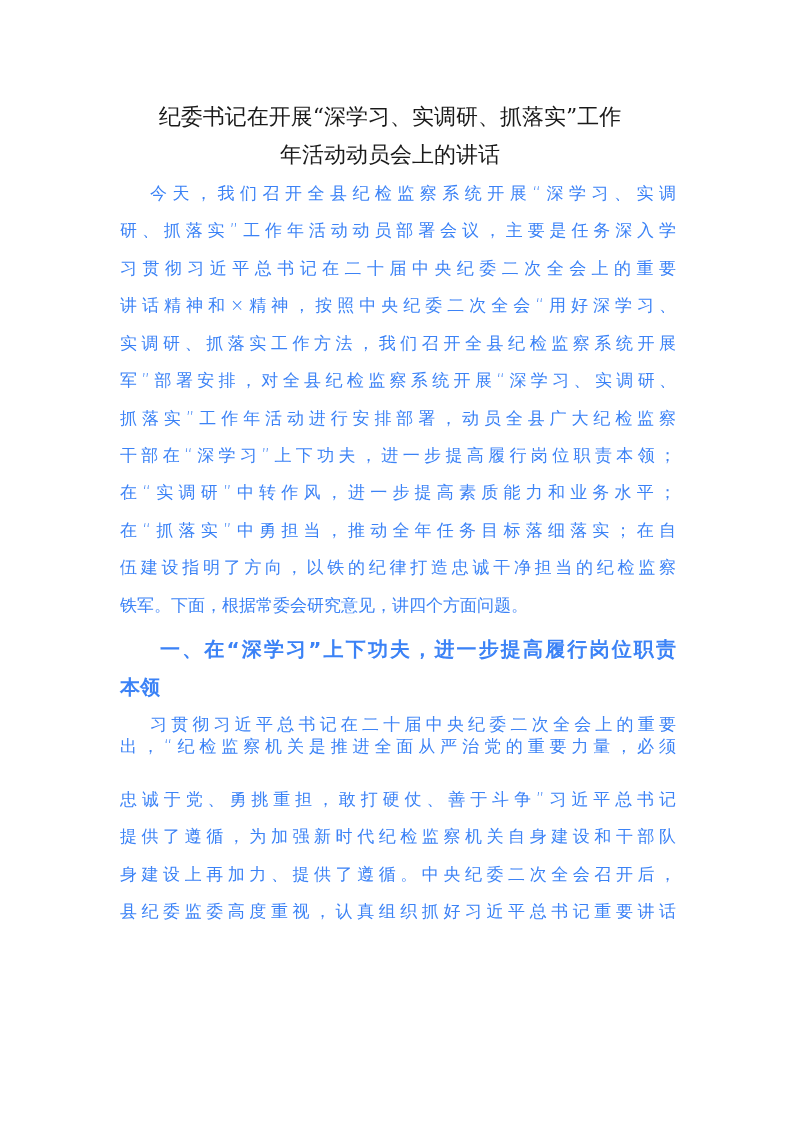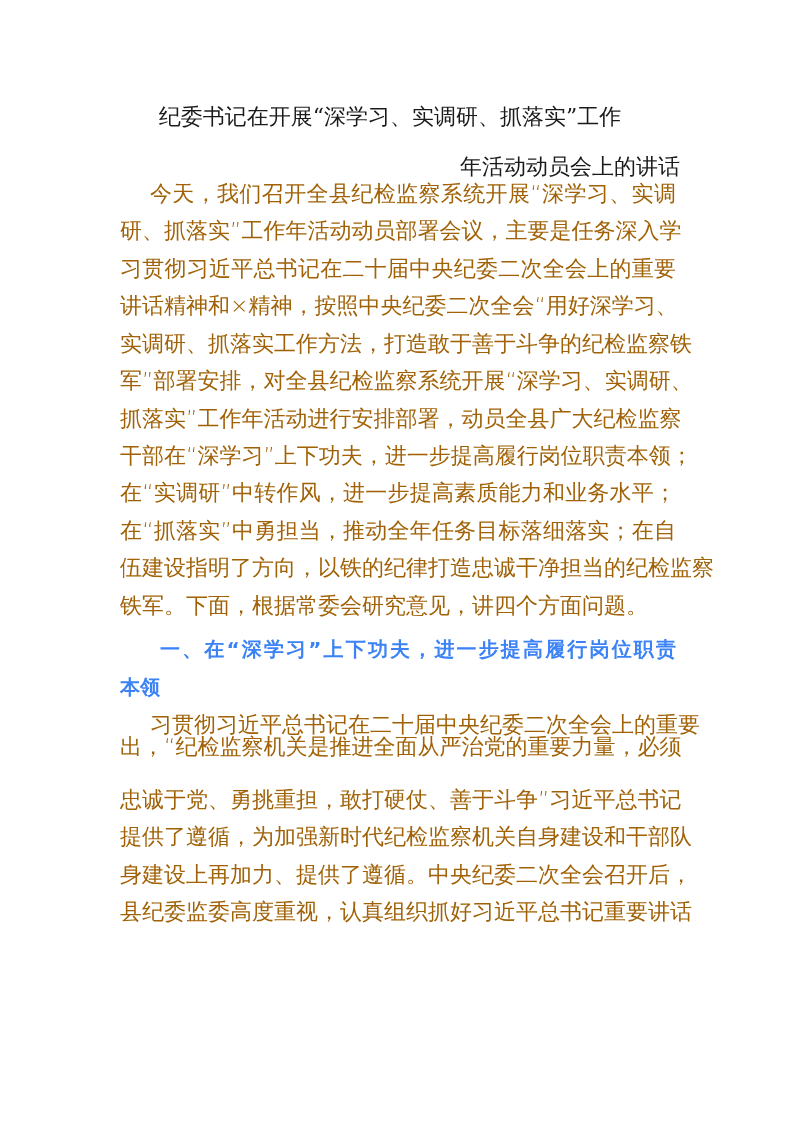--- a/index.html
+++ b/index.html
@@ -31,26 +31,26 @@
     line-height: 38px;
     color: #1a1a1a;
     font-family: "DejaVu Serif", "Liberation Serif", serif;
     white-space: nowrap;
   }
   .line {
     position: absolute;
     left: 120px;
     width: 556px;
     height: 37px;
-    font-size: 22px;
+    font-size: 17px;
     line-height: 37px;
     text-align: justify;
     text-align-last: justify;
     white-space: nowrap;
-    color: #a16207;
+    color: #3b82f6;
     font-family: "DejaVu Sans", "Liberation Sans", sans-serif;
     font-weight: 300;
   }
   .line.last {
     text-align-last: left;
   }
   .line.indent {
     left: 150px;
     width: 526px;
   }
@@ -71,28 +71,28 @@
     text-align: justify;
     text-align-last: justify;
   }
 </style>
 </head>
 <body>
 
 <div class="page">
 
   <div class="title" style="top:98px;">纪委书记在开展“深学习、实调研、抓落实”工作</div>
-  <div class="title" style="top:148px;text-align:right;">年活动动员会上的讲话</div>
+  <div class="title" style="top:136px;">年活动动员会上的讲话</div>
 
   <div>
     <div class="line indent" style="top:175px;">今天，我们召开全县纪检监察系统开展“深学习、实调</div>
     <div class="line" style="top:212px;">研、抓落实”工作年活动动员部署会议，主要是任务深入学</div>
     <div class="line" style="top:250px;">习贯彻习近平总书记在二十届中央纪委二次全会上的重要</div>
     <div class="line" style="top:287px;">讲话精神和×精神，按照中央纪委二次全会“用好深学习、</div>
-    <div class="line" style="top:325px;">实调研、抓落实工作方法，打造敢于善于斗争的纪检监察铁</div>
+    <div class="line" style="top:325px;">实调研、抓落实工作方法，我们召开全县纪检监察系统开展</div>
     <div class="line" style="top:362px;">军”部署安排，对全县纪检监察系统开展“深学习、实调研、</div>
     <div class="line" style="top:400px;">抓落实”工作年活动进行安排部署，动员全县广大纪检监察</div>
     <div class="line" style="top:437px;">干部在“深学习”上下功夫，进一步提高履行岗位职责本领；</div>
     <div class="line" style="top:474px;">在“实调研”中转作风，进一步提高素质能力和业务水平；</div>
     <div class="line" style="top:512px;">在“抓落实”中勇担当，推动全年任务目标落细落实；在自</div>
     <div class="line" style="top:549px;">伍建设指明了方向，以铁的纪律打造忠诚干净担当的纪检监察</div>
     <div class="line last" style="top:587px;">铁军。下面，根据常委会研究意见，讲四个方面问题。</div>
   </div>
 
   <div>

